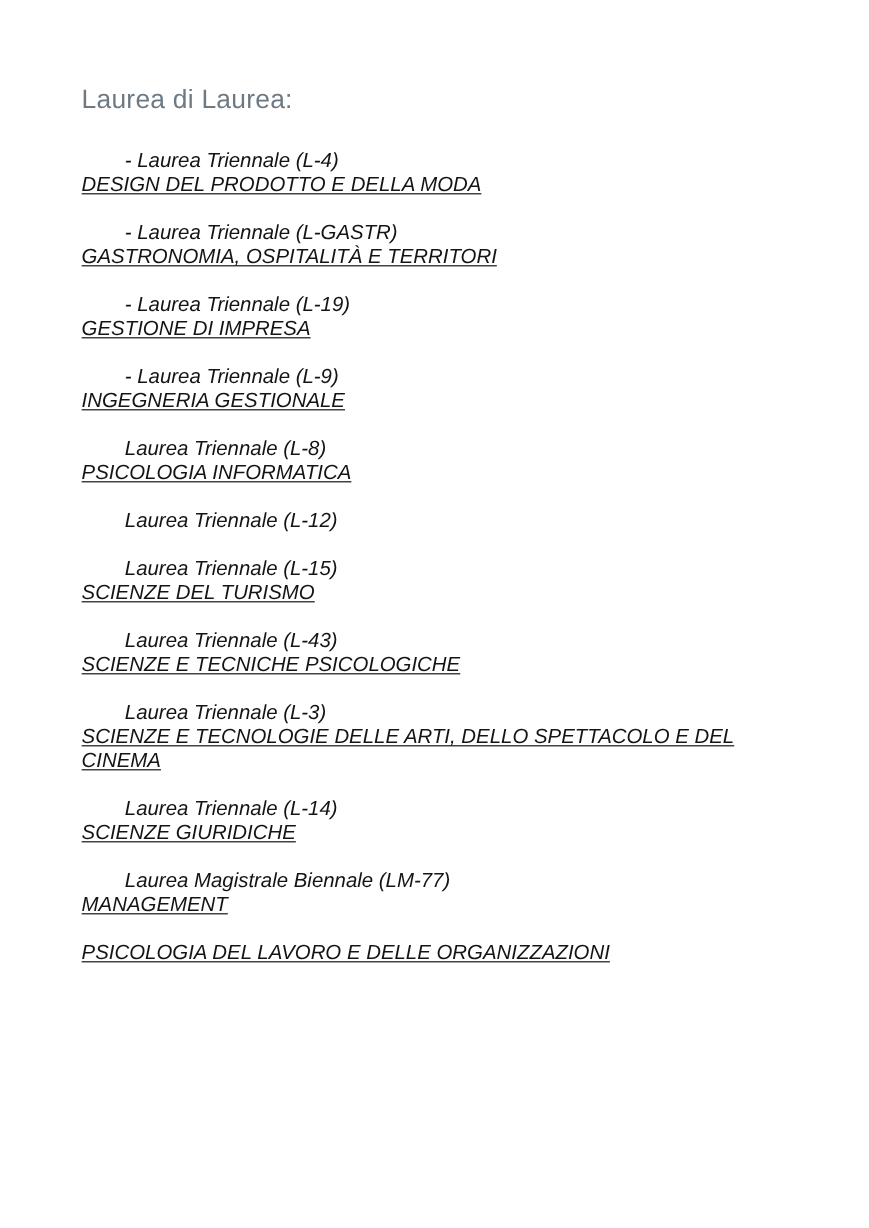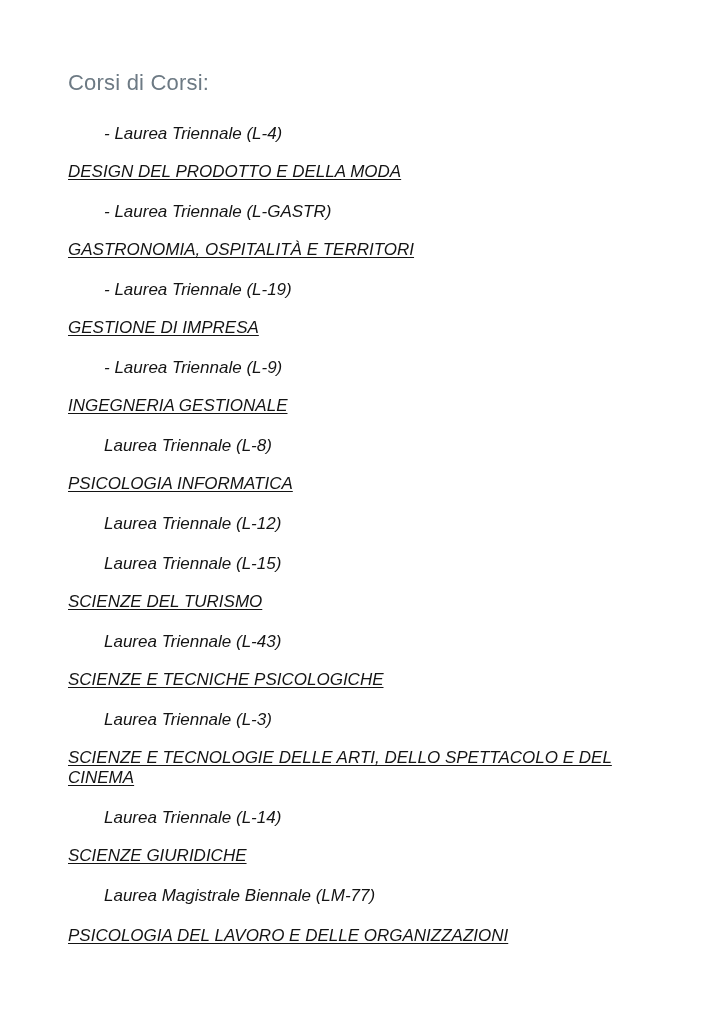--- a/index.html
+++ b/index.html
@@ -45,28 +45,27 @@
   }
   .course-degree {
     white-space: pre-wrap;
     margin-left: 36px;
   }
   .course-name {
     text-decoration: underline;
     text-underline-offset: 2px;
     text-decoration-thickness: 1px;
     color: var(--body-color);
-    margin-top: 18px;
   }
 </style>
 </head>
 <body>
 
 <div class="page">
-  <h1 class="page-title">Corsi di Corsi:</h1>
+  <h1 class="page-title">Laurea di Laurea:</h1>
 
   <div class="course-list">
   <div class="course-entry">
     <div class="course-degree">- Laurea Triennale (L-4)</div>
     <div class="course-name">DESIGN DEL PRODOTTO E DELLA MODA</div>
   </div>
 
   <div class="course-entry">
     <div class="course-degree">- Laurea Triennale (L-GASTR)</div>
     <div class="course-name">GASTRONOMIA, OSPITALITÀ E TERRITORI</div>
@@ -106,19 +105,20 @@
     <div class="course-name">SCIENZE E TECNOLOGIE DELLE ARTI, DELLO SPETTACOLO E DEL CINEMA</div>
   </div>
 
   <div class="course-entry">
     <div class="course-degree">Laurea Triennale (L-14)</div>
     <div class="course-name">SCIENZE GIURIDICHE</div>
   </div>
 
   <div class="course-entry">
     <div class="course-degree">Laurea Magistrale Biennale (LM-77)</div>
+    <div class="course-name">MANAGEMENT</div>
   </div>
 
   <div class="course-entry">
     <div class="course-name">PSICOLOGIA DEL LAVORO E DELLE ORGANIZZAZIONI</div>
   </div>
 </div>
 </div>
 
 </body></html>

